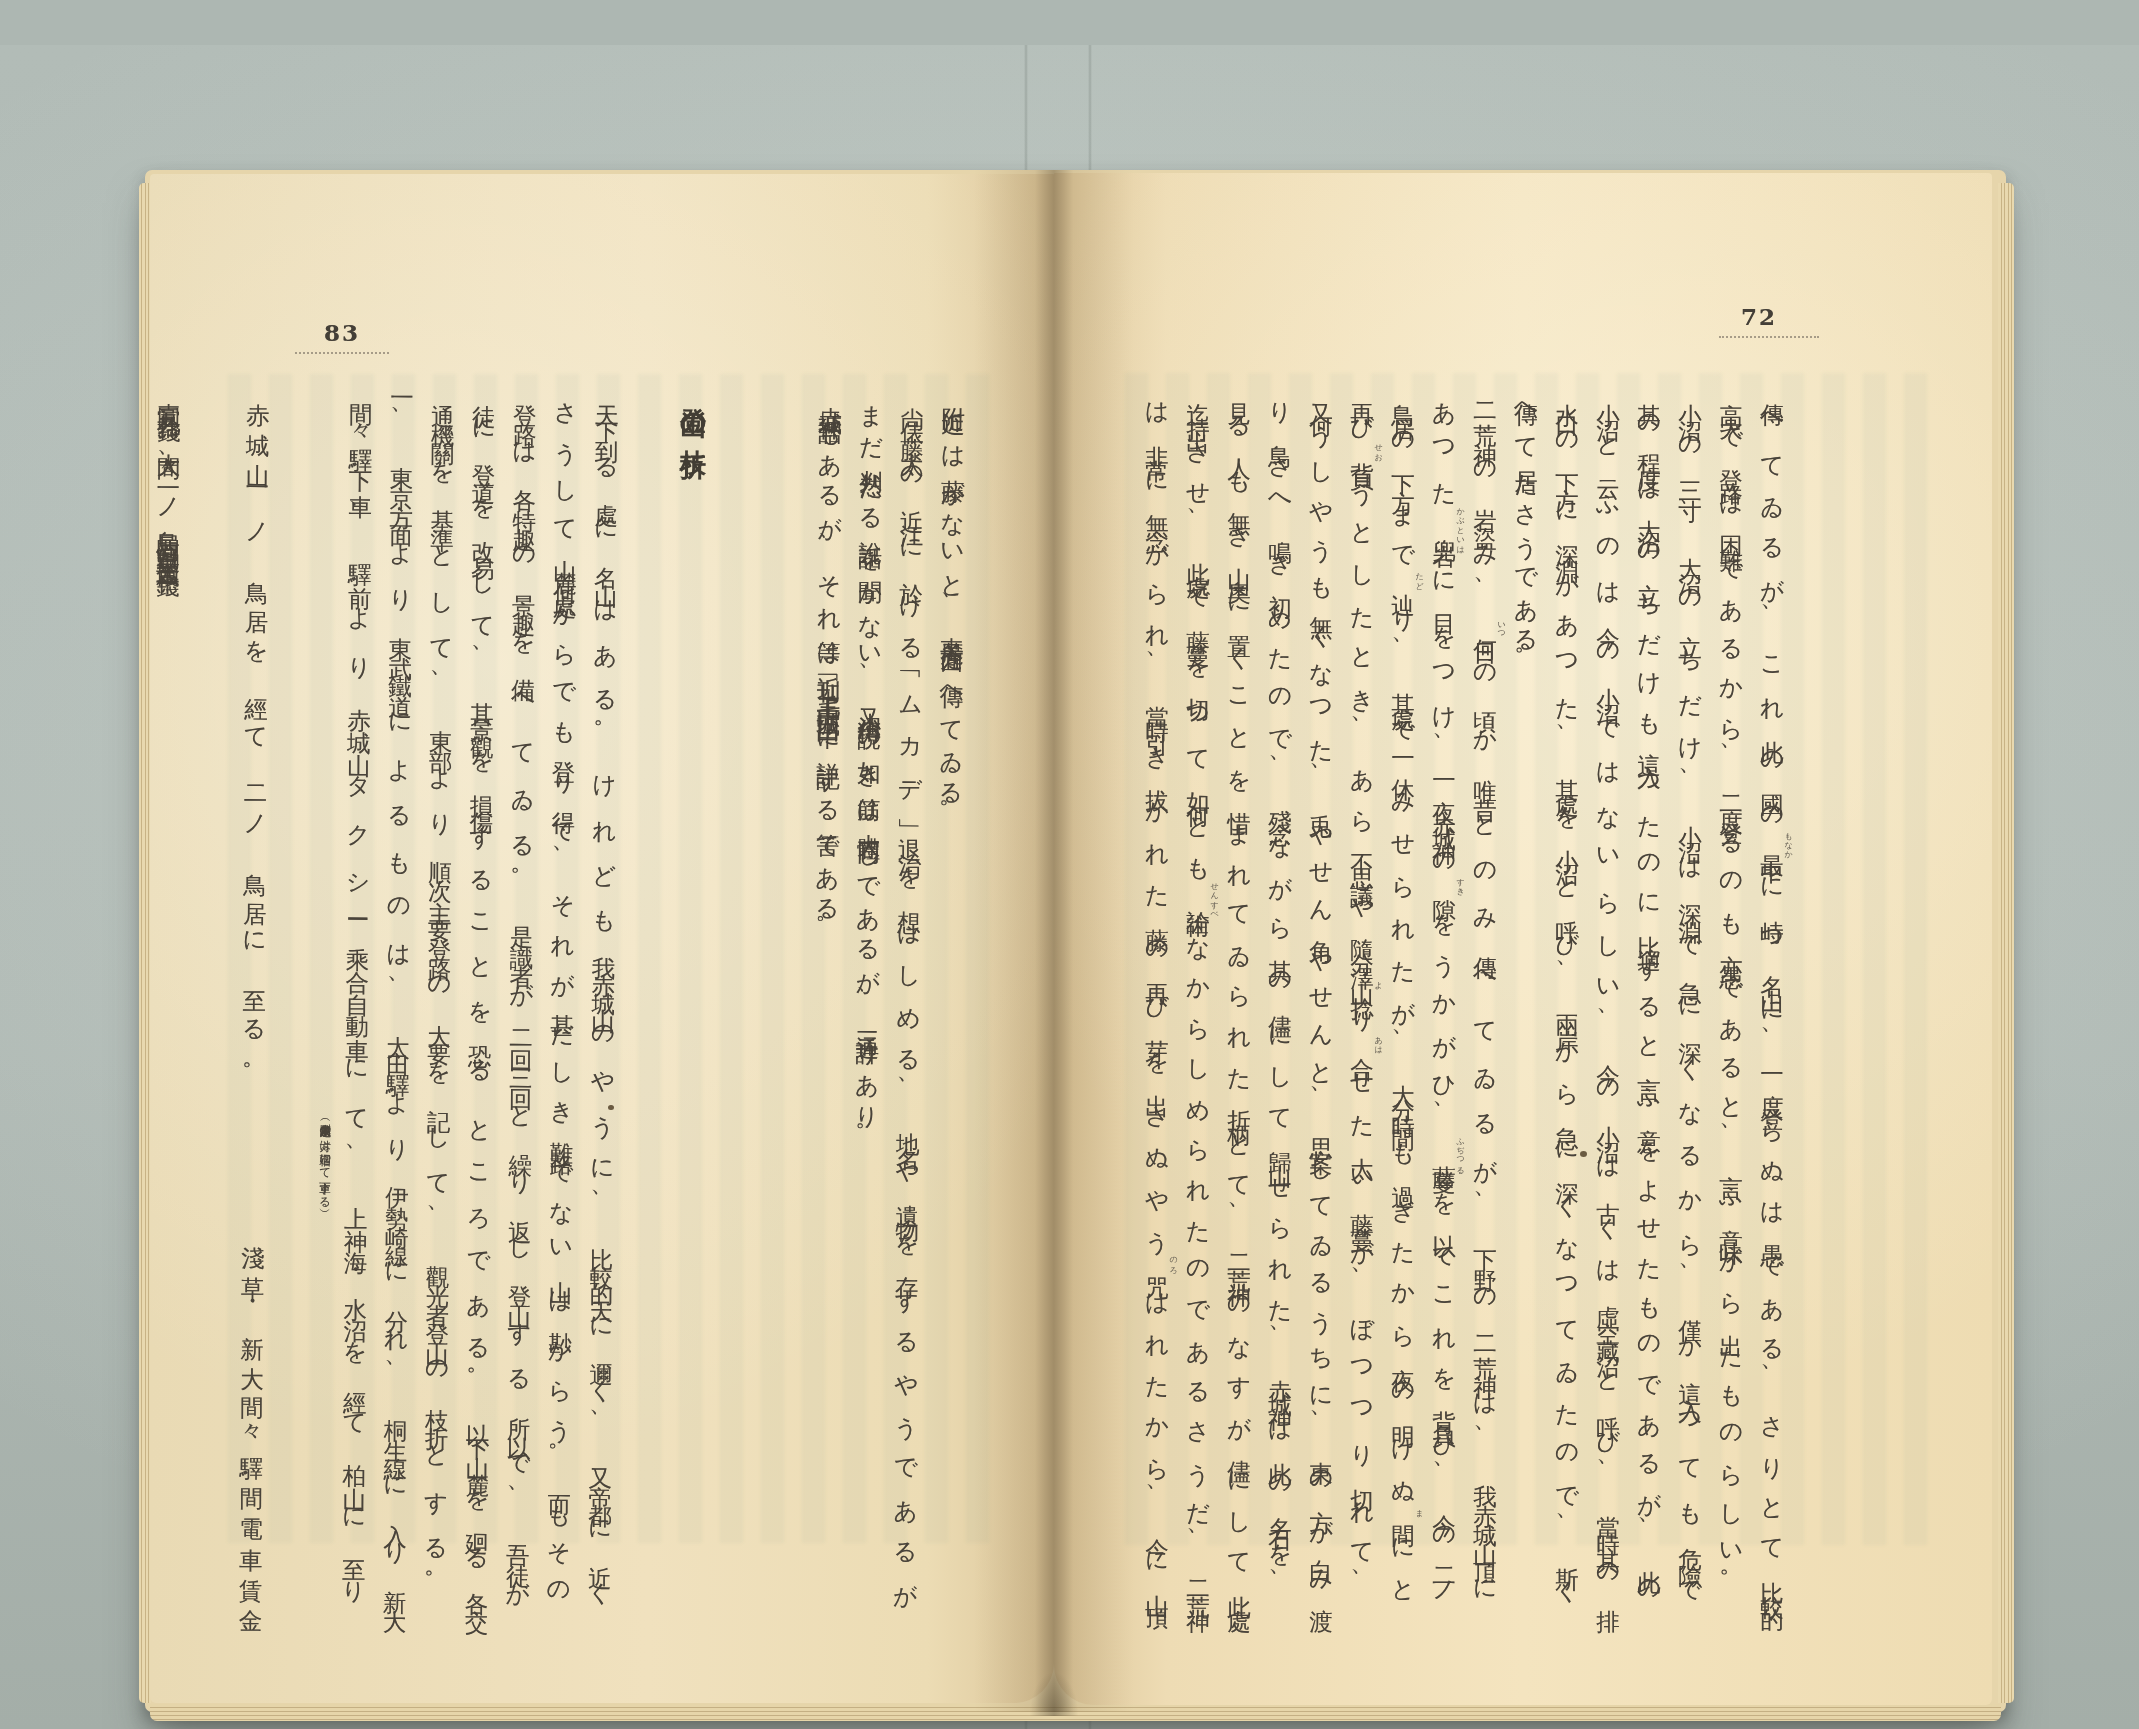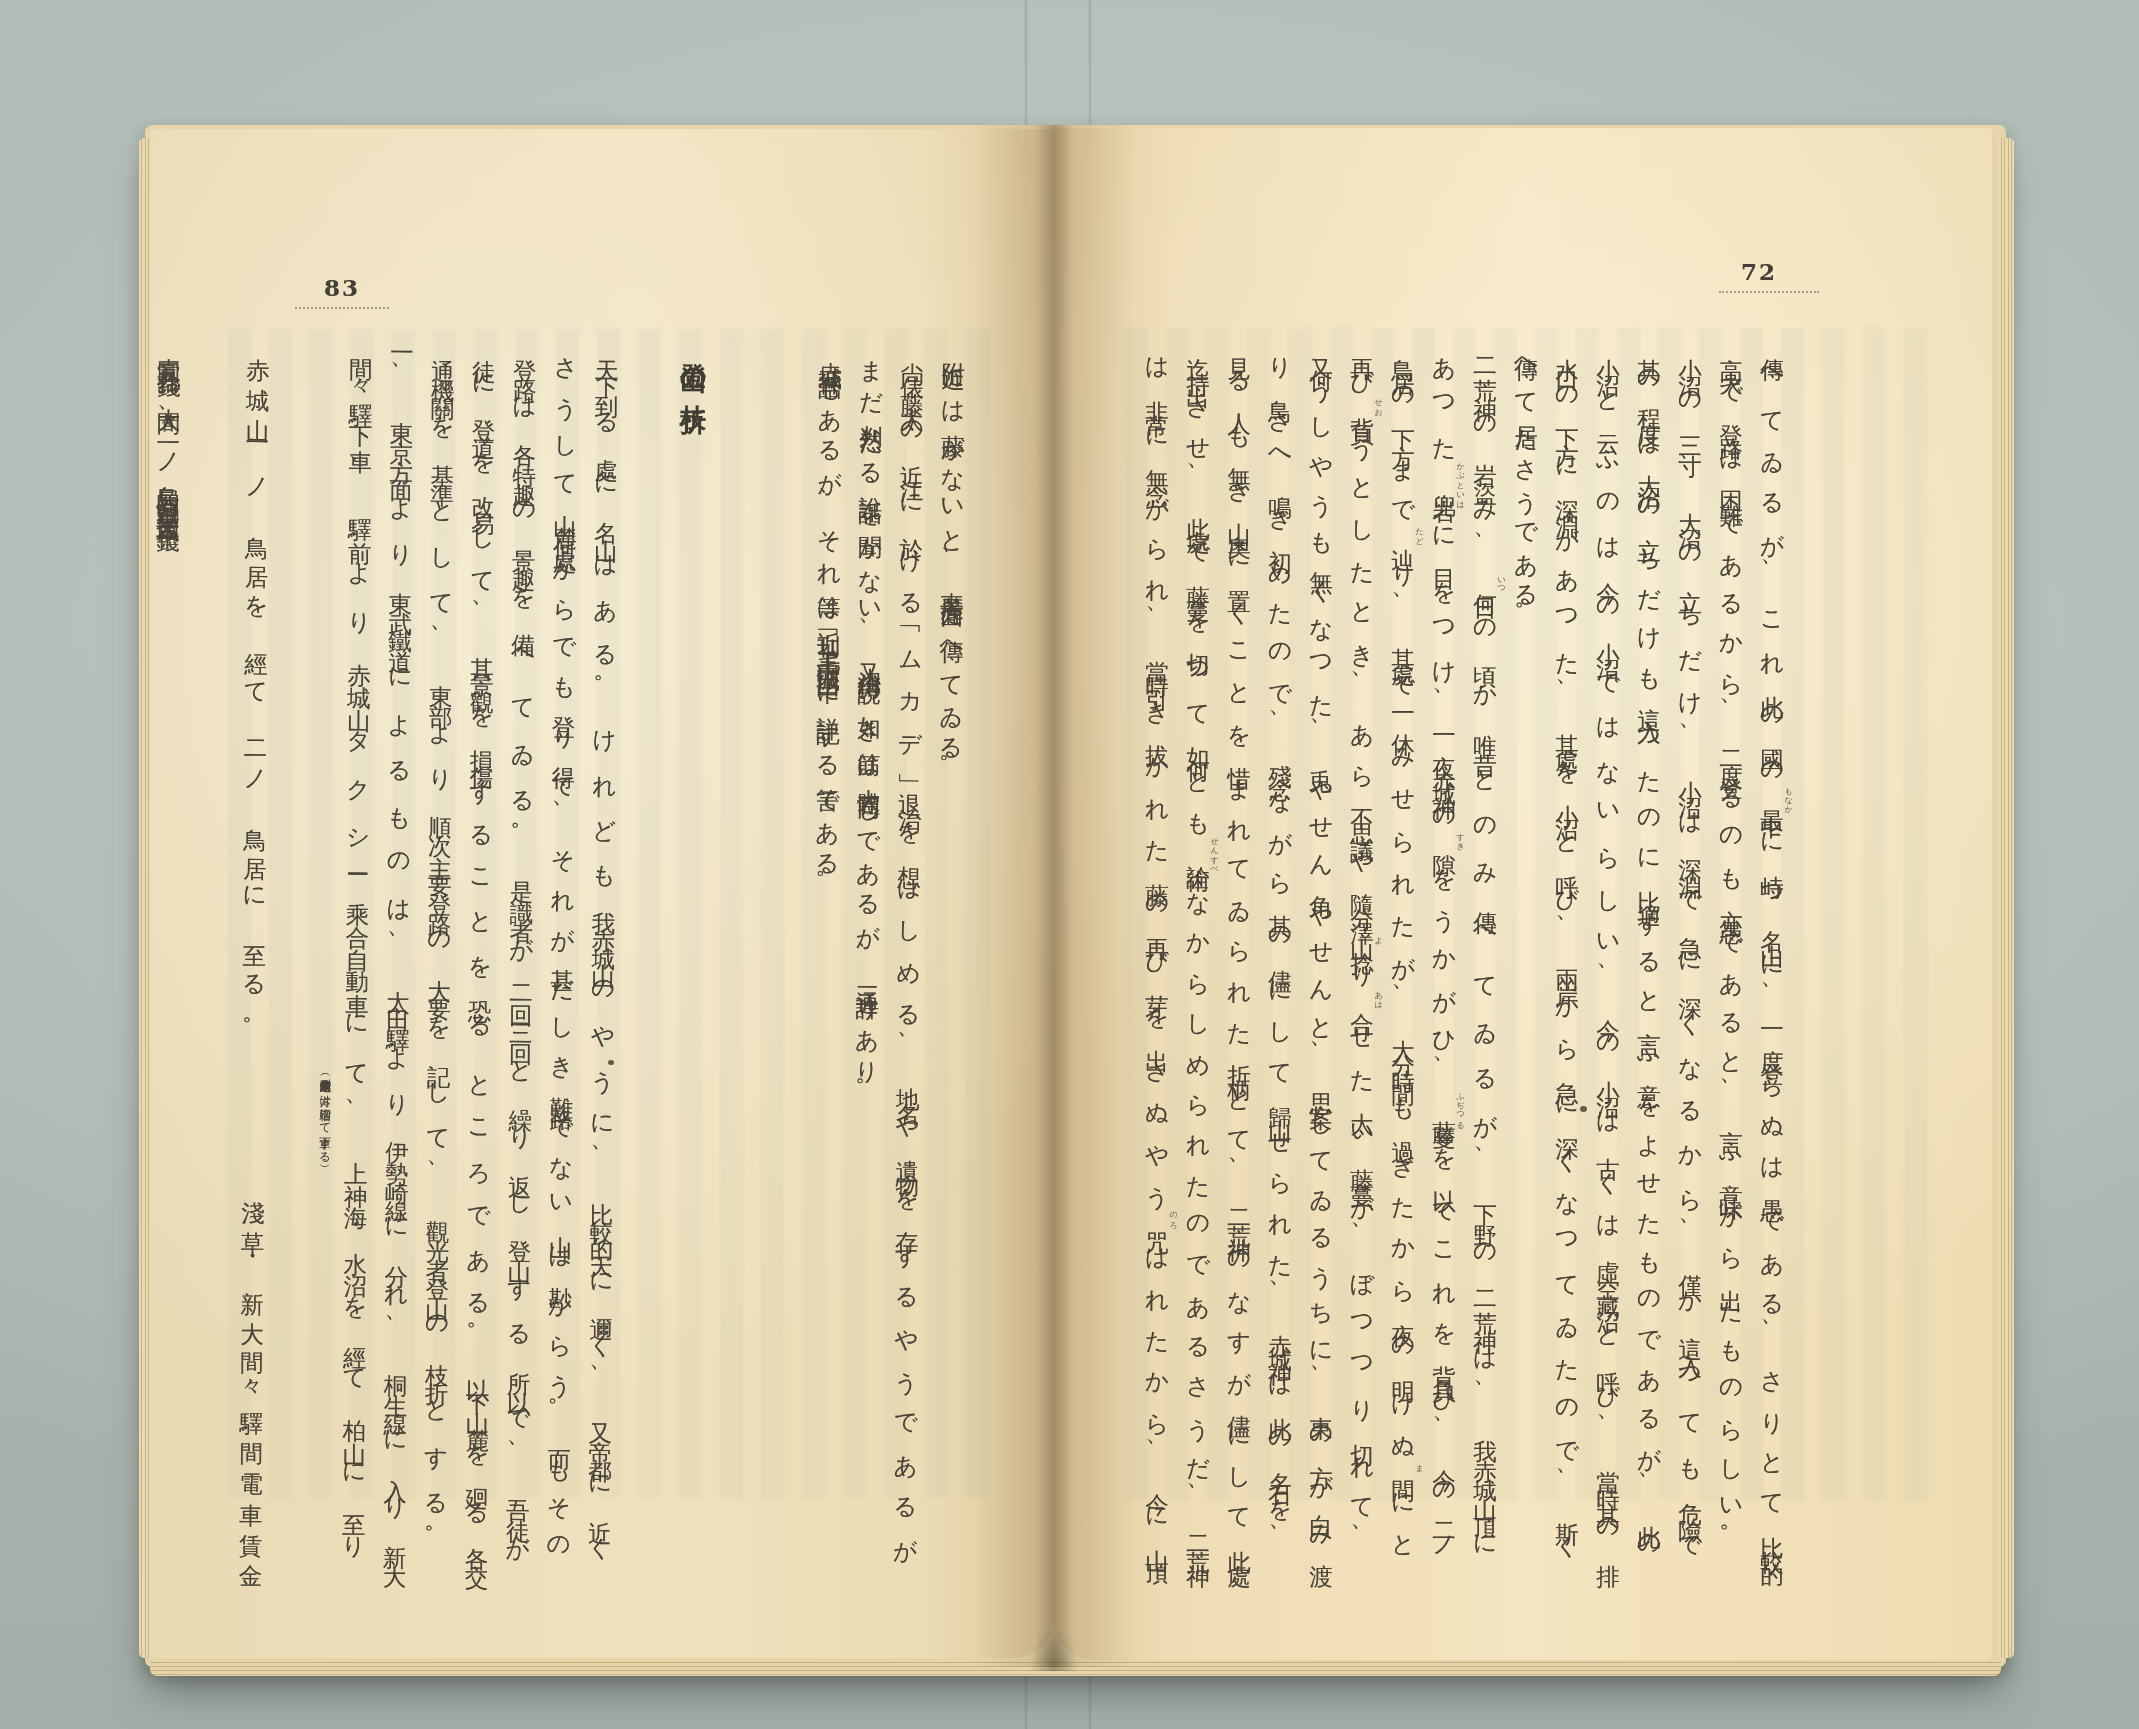--- a/index.html
+++ b/index.html
@@ -1,20 +1,20 @@
 <!DOCTYPE html>
 <html style="font-size:8px"><head>
 <meta charset="utf-8">
 <style>
   html,body{margin:0;padding:0;width:2140px;height:1730px;overflow:hidden;
     background:#adb7b2;font-family:"DejaVu Serif","Liberation Serif",serif;}
   .scene{position:absolute;inset:0;
     background:
       radial-gradient(130% 100% at 50% 42%, rgba(212,220,214,.55) 0%, rgba(168,178,172,.0) 55%),
-      linear-gradient(to bottom,#b2bcb7 0%,#aeb8b3 60%,#a4aea8 100%);}
+      linear-gradient(to bottom,#b2bcb7 0%,#aeb8b3 60%,#a4aea8 100%); margin-top: 45px;}
   .backdrop-crease{position:absolute;top:0;bottom:0;width:4px;
     background:linear-gradient(to right,rgba(255,255,255,0),rgba(96,106,100,.28),rgba(255,255,255,0));}
   .backdrop-crease.c1{left:1024px;}
   .backdrop-crease.c2{left:1088px;}
 
   .book{position:absolute;left:145px;top:125px;width:1861px;height:1542px;border-radius:7px;
     background:#e6d5ab;
     box-shadow:0 27.4px 40px -6px rgba(52,56,52,.55),0 8px 15px rgba(52,56,52,.38);}
   .bottom-edge{position:absolute;left:5px;right:5px;bottom:-9px;height:17px;border-radius:0 0 7px 7px;
     background:repeating-linear-gradient(to bottom,#e6d5a9 0 3px,#c4af83 3px 4px);}

